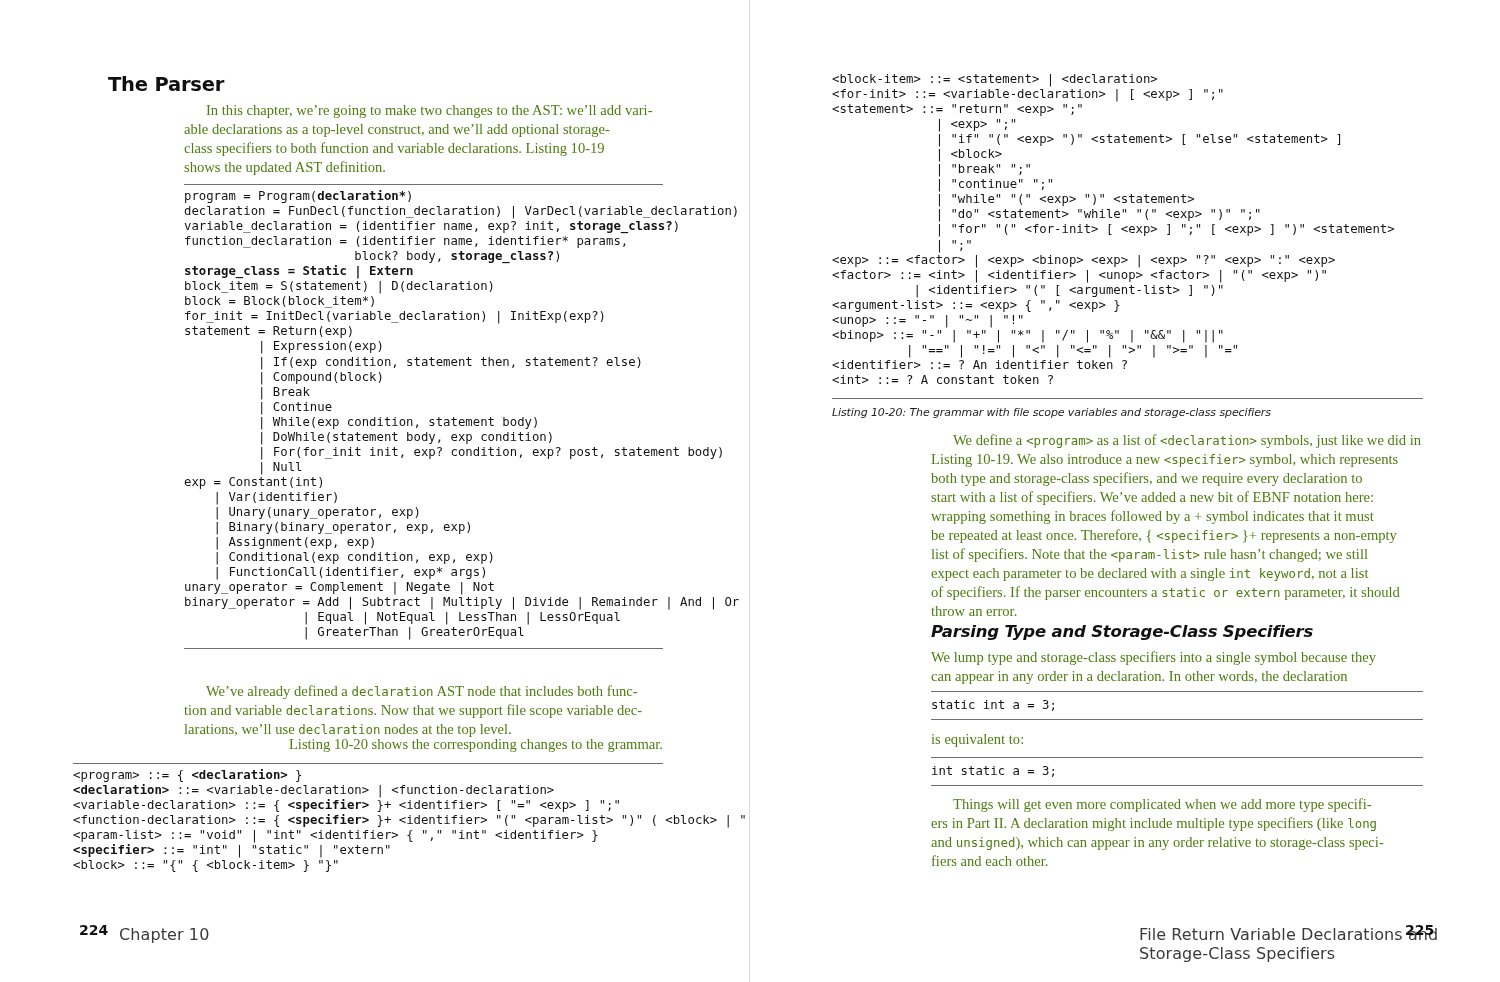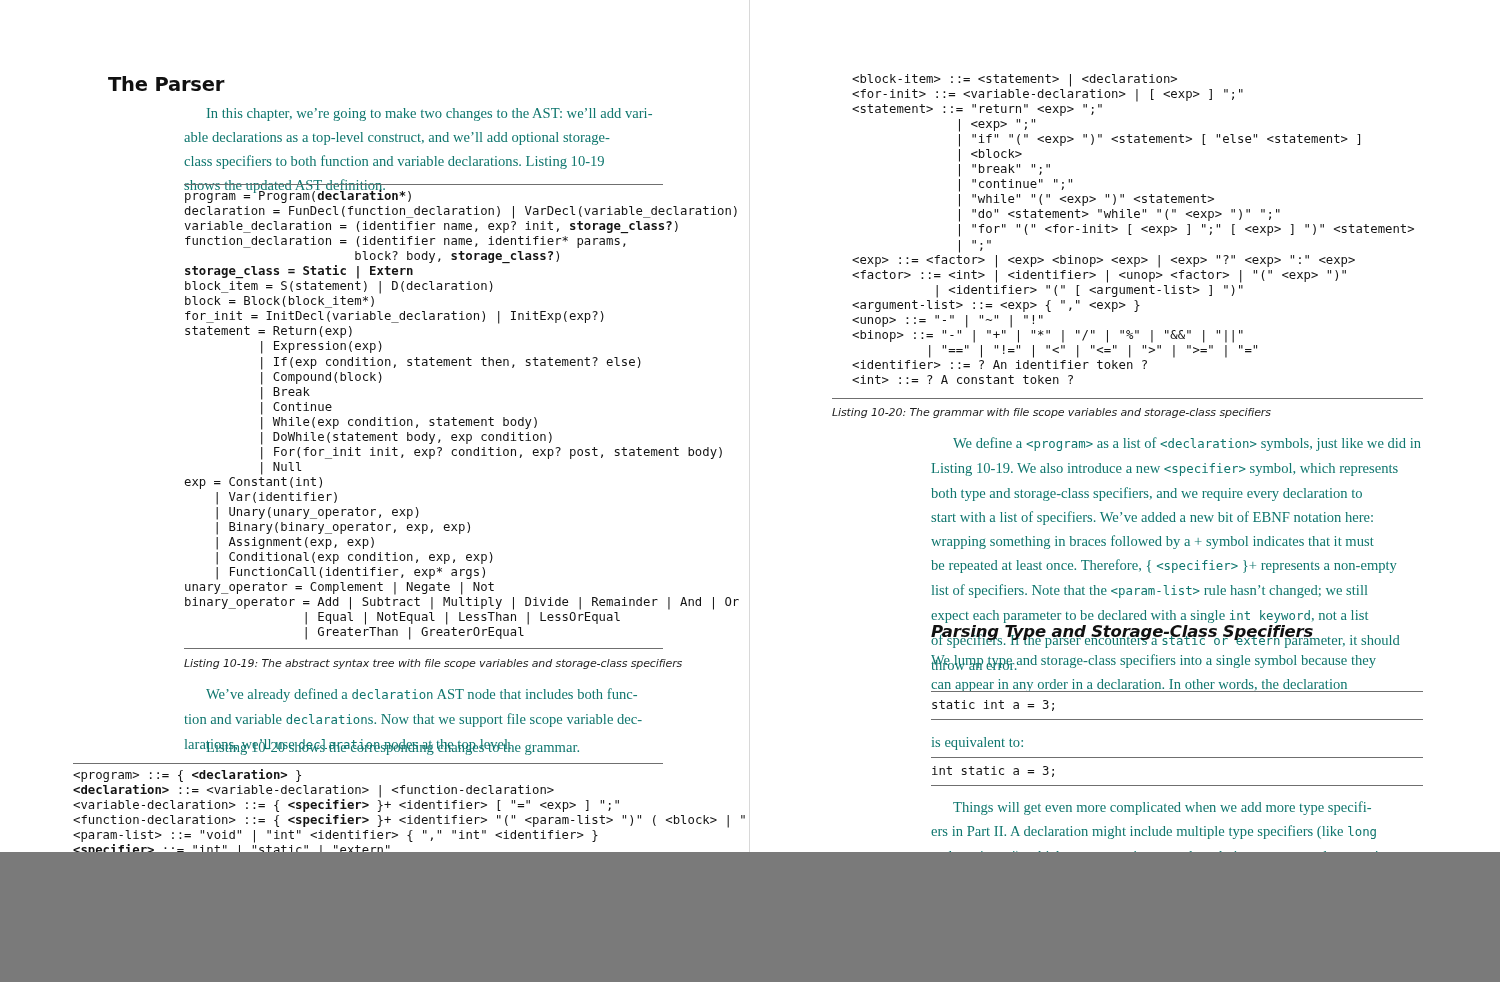--- a/index.html
+++ b/index.html
@@ -4,21 +4,21 @@
 <title>Book Spread</title>
 <style>
   html, body {
     margin: 0;
     padding: 0;
     background: #7a7a7a;
   }
   #spread {
     position: relative;
     width: 1500px;
-    height: 852px;
+    height: 982px;
     background: #ffffff;
     overflow: hidden;
     font-family: "Liberation Serif", serif;
     color: #1a1a1a;
   }
   .page {
     position: absolute;
     top: 0;
     height: 982px;
     background: #ffffff;
@@ -48,23 +48,23 @@
     font-family: "DejaVu Sans", sans-serif;
     font-weight: bold;
     font-style: italic;
     font-size: 16.5px;
     letter-spacing: -0.2px;
     color: #111;
   }
   .body {
     font-family: "Liberation Serif", serif;
     font-size: 14.6px;
-    line-height: 24px;
+    line-height: 19px;
     text-align: justify;
-    color: #0f766e;
+    color: #4d7c0f;
     hyphens: manual;
   }
   .body .ind { display: inline-block; width: 22px; }
   .mono-in {
     font-family: "DejaVu Sans Mono", monospace;
     font-size: 12.4px;
   }
   .caption {
     font-family: "DejaVu Sans", sans-serif;
     font-style: italic;
@@ -146,43 +146,42 @@
     | Assignment(exp, exp)
     | Conditional(exp condition, exp, exp)
     | FunctionCall(identifier, exp* args)
 unary_operator = Complement | Negate | Not
 binary_operator = Add | Subtract | Multiply | Divide | Remainder | And | Or
                 | Equal | NotEqual | LessThan | LessOrEqual
                 | GreaterThan | GreaterOrEqual</span></div>
 
     <div class="abs rule" style="left:184px; top:648px; width:479px;"></div>
 
-    <div class="abs caption" style="left:184px; top:657px; width:500px;">Listing 10-19: The abstract syntax tree with file scope variables and storage-class specifiers</div>
 
     <div class="abs body" style="left:184px; top:682px; width:479px;"><span class="ind"></span><span>We’ve already defined a <span class="mono-in">declaration</span> AST node that includes both func-<br>tion and variable <span class="mono-in">declaration</span>s. Now that we support file scope variable dec-<br>larations, we’ll use <span class="mono-in">declaration</span> nodes at the top level.</span></div>
 
-    <div class="abs body" style="left:184px; top:735px; width:479px; text-align:left;"><span class="ind"></span><span>Listing 10-20 shows the corresponding changes to the grammar.</span></div>
+    <div class="abs body" style="left:184px; top:735px; width:479px; text-align:right;"><span class="ind"></span><span>Listing 10-20 shows the corresponding changes to the grammar.</span></div>
 
     <div class="abs rule" style="left:73px; top:763px; width:590px;"></div>
 
     <div class="abs code" style="left:73px; top:768px;"><span>&lt;program&gt; ::= { <b>&lt;declaration&gt;</b> }
 <b>&lt;declaration&gt;</b> ::= &lt;variable-declaration&gt; | &lt;function-declaration&gt;
 &lt;variable-declaration&gt; ::= { <b>&lt;specifier&gt;</b> }+ &lt;identifier&gt; [ "=" &lt;exp&gt; ] ";"
 &lt;function-declaration&gt; ::= { <b>&lt;specifier&gt;</b> }+ &lt;identifier&gt; "(" &lt;param-list&gt; ")" ( &lt;block&gt; | ";")
 &lt;param-list&gt; ::= "void" | "int" &lt;identifier&gt; { "," "int" &lt;identifier&gt; }
 <b>&lt;specifier&gt;</b> ::= "int" | "static" | "extern"
 &lt;block&gt; ::= "{" { &lt;block-item&gt; } "}"</span></div>
 
     <div class="abs folio-num" style="left:79px; top:922px;">224</div>
     <div class="abs folio-txt" style="left:119px; top:925px;">Chapter 10</div>
   </div>
 
   <div class="page" id="page-right">
 
-    <div class="abs code" style="left:82px; top:72px;margin-left:20px;"><span>&lt;block-item&gt; ::= &lt;statement&gt; | &lt;declaration&gt;
+    <div class="abs code" style="left:82px; top:72px;"><span>&lt;block-item&gt; ::= &lt;statement&gt; | &lt;declaration&gt;
 &lt;for-init&gt; ::= &lt;variable-declaration&gt; | [ &lt;exp&gt; ] ";"
 &lt;statement&gt; ::= "return" &lt;exp&gt; ";"
               | &lt;exp&gt; ";"
               | "if" "(" &lt;exp&gt; ")" &lt;statement&gt; [ "else" &lt;statement&gt; ]
               | &lt;block&gt;
               | "break" ";"
               | "continue" ";"
               | "while" "(" &lt;exp&gt; ")" &lt;statement&gt;
               | "do" &lt;statement&gt; "while" "(" &lt;exp&gt; ")" ";"
               | "for" "(" &lt;for-init&gt; [ &lt;exp&gt; ] ";" [ &lt;exp&gt; ] ")" &lt;statement&gt;

